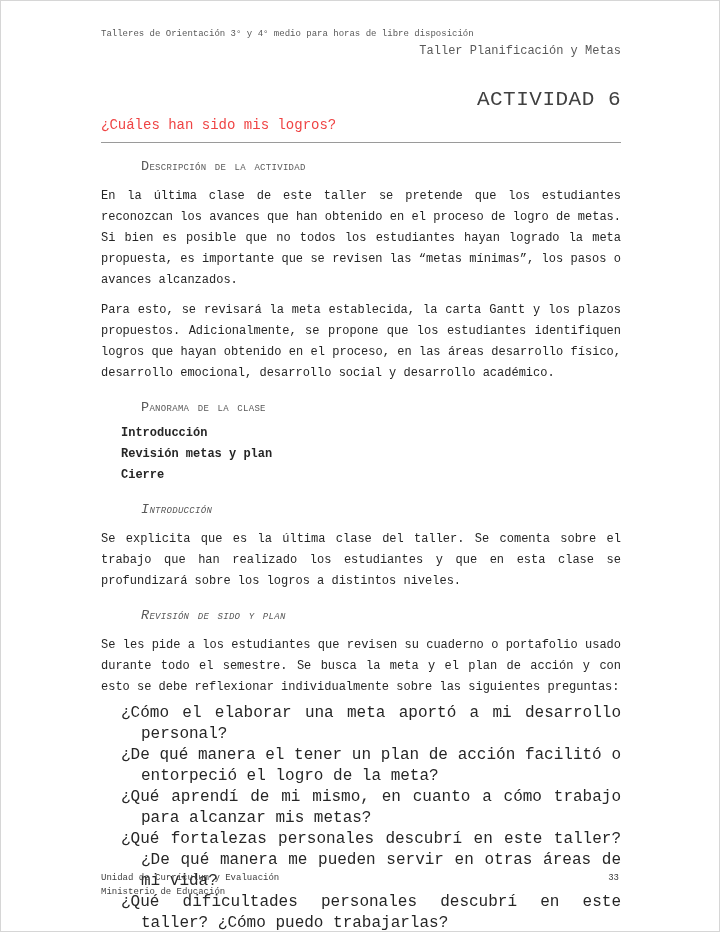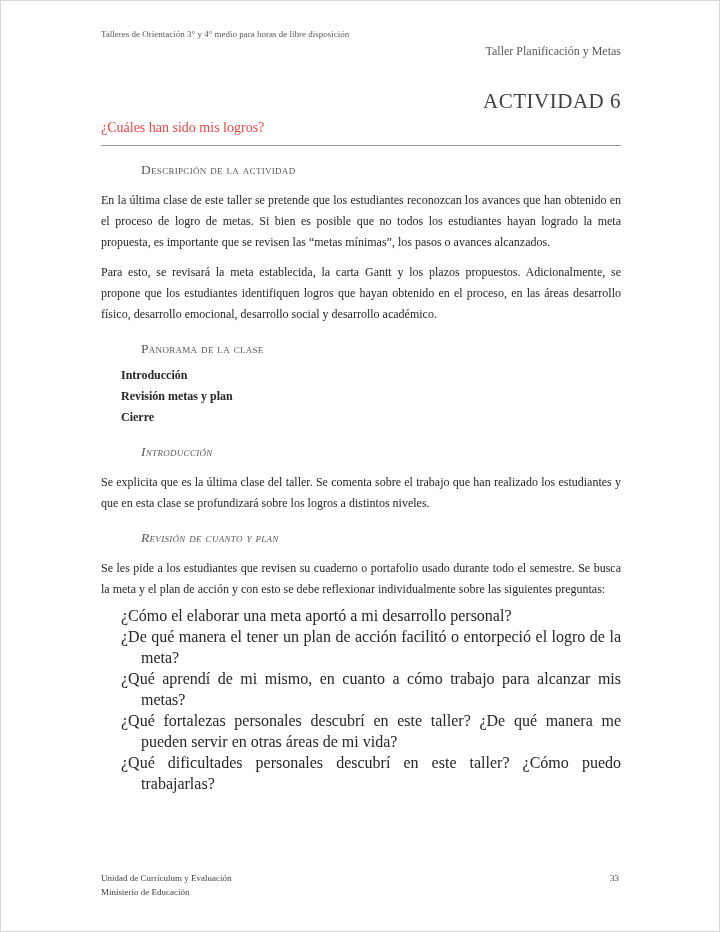--- a/index.html
+++ b/index.html
@@ -3,21 +3,21 @@
 <meta charset="utf-8">
 <style>
   * { margin: 0; padding: 0; box-sizing: border-box; }
   html, body { background: #ffffff; }
   .page {
     position: relative;
     width: 720px;
     height: 932px;
     background: #ffffff;
     border: 1px solid #d6d6d6;
-    font-family: Liberation Serif, serif;
+    font-family: Liberation Mono, monospace;
     color: #262626;
     overflow: hidden;
   }
   .content {
     position: absolute;
     left: 100px;
     top: 0;
     width: 520px;
   }
   
@@ -115,21 +115,21 @@
     <div class="sc-heading">Panorama de la clase</div>
     <ul class="plain-list">
       <li>Introducción</li>
       <li>Revisión metas y plan</li>
       <li>Cierre</li>
     </ul>
 
     <div class="sc-heading italic">Introducción</div>
     <p class="para">Se explicita que es la última clase del taller. Se comenta sobre el trabajo que han realizado los estudiantes y que en esta clase se profundizará sobre los logros a distintos niveles.</p>
 
-    <div class="sc-heading italic">Revisión de cuanto y plan</div>
+    <div class="sc-heading italic">Revisión de sido y plan</div>
     <p class="para">Se les pide a los estudiantes que revisen su cuaderno o portafolio usado durante todo el semestre. Se busca la meta y el plan de acción y con esto se debe reflexionar individualmente sobre las siguientes preguntas:</p>
 
     <div class="question-list">
       <div class="question">¿Cómo el elaborar una meta aportó a mi desarrollo personal?</div>
       <div class="question">¿De qué manera el tener un plan de acción facilitó o entorpeció el logro de la meta?</div>
       <div class="question">¿Qué aprendí de mi mismo, en cuanto a cómo trabajo para alcanzar mis metas?</div>
       <div class="question">¿Qué fortalezas personales descubrí en este taller? ¿De qué manera me pueden servir en otras áreas de mi vida?</div>
       <div class="question">¿Qué dificultades personales descubrí en este taller? ¿Cómo puedo trabajarlas?</div>
     </div>
 

